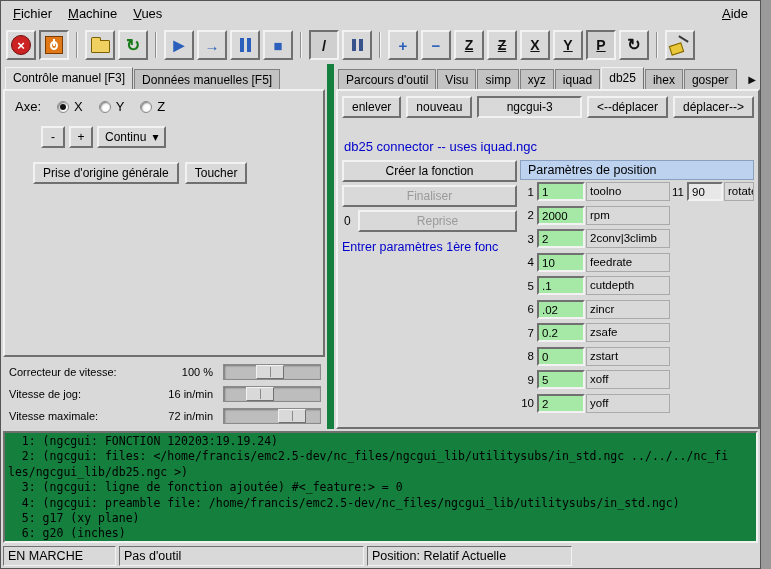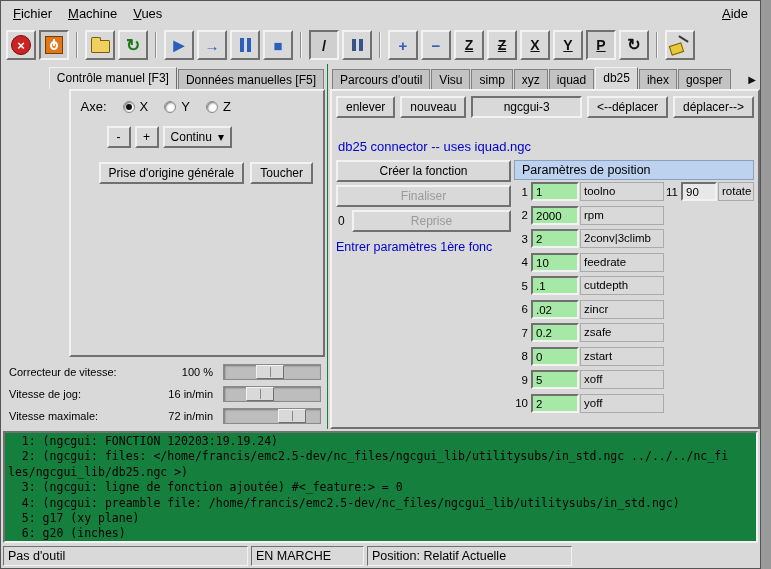--- a/index.html
+++ b/index.html
@@ -44,22 +44,22 @@
   .ic-pause{display:flex;gap:3px;}
   .ic-pause i{width:4px;height:14px;background:var(--accent-blue);}
   .ic-optpause{display:flex;gap:3px;align-items:flex-end;}
   .ic-optpause i{width:4px;height:12px;background:#38528c;}
   .ic-broom{position:relative;width:22px;height:22px;}
   .ic-broom::before{content:"";position:absolute;left:1px;bottom:2px;width:11px;height:8px;background:#e8c838;border:1px solid #7c6000;transform:rotate(-18deg);}
   .ic-broom::after{content:"";position:absolute;right:2px;top:4px;width:11px;height:2px;background:#3a3a3a;transform:rotate(32deg);}
 
   
   .main{flex:1;display:flex;min-height:0;}
-  .left-panel{width:326px;flex:0 0 326px;display:flex;flex-direction:column;padding:2px 2px 0 2px;align-items:flex-end;}
-  .right-panel{flex:1;display:flex;flex-direction:column;border-left:1px solid #15803d;padding:2px 0 0 2px;min-width:0;}
+  .left-panel{width:326px;flex:0 0 326px;display:flex;flex-direction:column;padding:2px 2px 0 2px;}
+  .right-panel{flex:1;display:flex;flex-direction:column;border-left:7px solid #15803d;padding:2px 0 0 2px;min-width:0;}
 
   
   .tabs-row{display:flex;align-items:flex-end;height:23px;flex:0 0 auto;padding-left:2px;}
   .tabs-strip{display:flex;align-items:flex-end;flex:1;overflow:hidden;}
   .tab{padding:3px 7px 2px 7px;background:#c3c3c3;border:1px solid #808080;border-bottom:none;margin-right:1px;
     font-size:12px;white-space:nowrap;position:relative;top:0;cursor:default;}
   .tab.active{background:var(--face);border-color:var(--hi) var(--lo) var(--face) var(--hi);padding-bottom:4px;z-index:2;}
   .tab-scroll{width:16px;height:16px;display:flex;align-items:center;justify-content:center;font-size:10px;color:#111;margin-bottom:2px;cursor:default;}
   .nb-frame{flex:1;border:2px solid;border-color:var(--hi) var(--lo) var(--lo) var(--hi);background:var(--face);position:relative;min-height:0;overflow:hidden;}
 
@@ -428,19 +428,19 @@
   2: (ngcgui: files: &lt;/home/francis/emc2.5-dev/nc_files/ngcgui_lib/utilitysubs/in_std.ngc ../../../nc_fi
 les/ngcgui_lib/db25.ngc &gt;)
   3: (ngcgui: ligne de fonction ajoutée) #&lt;_feature:&gt; = 0
   4: (ngcgui: preamble file: /home/francis/emc2.5-dev/nc_files/ngcgui_lib/utilitysubs/in_std.ngc)
   5: g17 (xy plane)
   6: g20 (inches)
   7: g40 (cancel cutter radius compensation)</pre>
   </div>
 
   <div class="statusbar">
+    <div class="status-cell st-state">EN MARCHE</div>
     <div class="status-cell st-tool">Pas d'outil</div>
-    <div class="status-cell st-state">EN MARCHE</div>
     <div class="status-cell st-pos">Position: Relatif Actuelle</div>
     <div class="st-fill"></div>
   </div>
 
 </div>
 
 </body></html>

